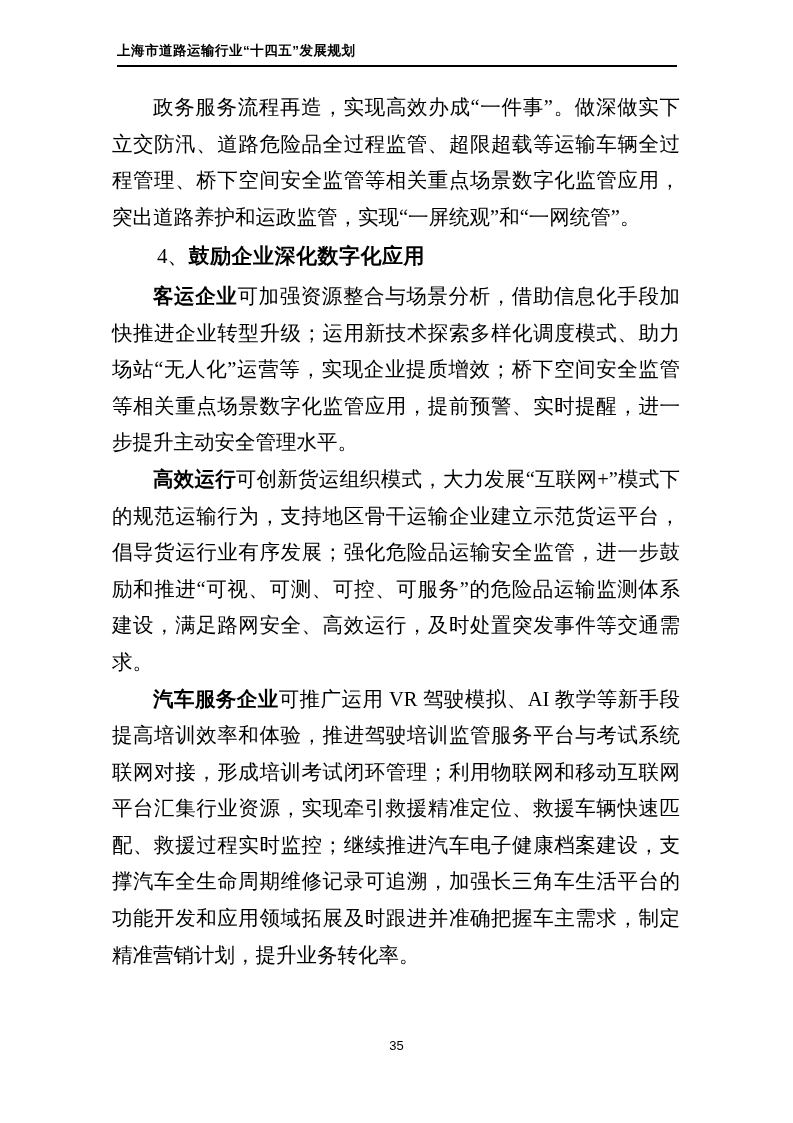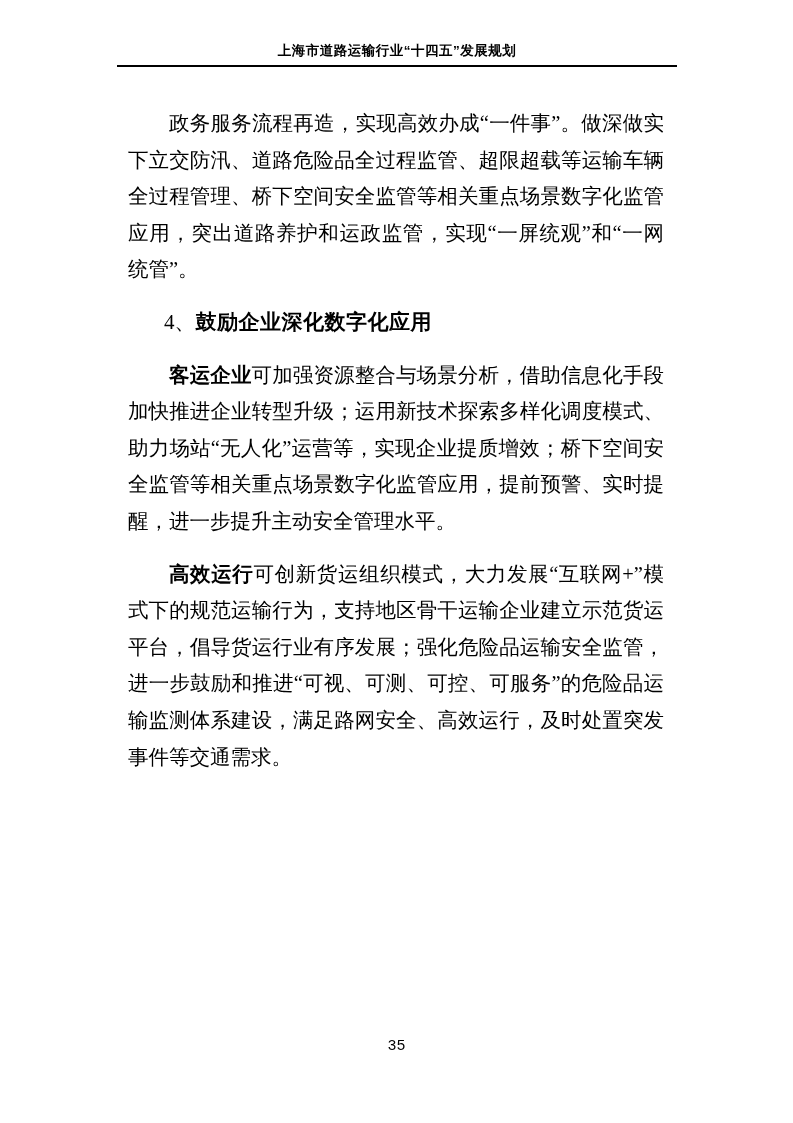--- a/index.html
+++ b/index.html
@@ -18,21 +18,21 @@
     font-family: "Liberation Serif", serif;
   }
   
   .page-header {
     position: absolute;
     left: 117px;
     top: 42px;
     width: 560px;
     border-bottom: 2px solid #000000;
     padding-bottom: 5px;
-    text-align: center;
+    text-align: left;
   }
   .header-title {
     font-family: "Liberation Sans", sans-serif;
     font-weight: bold;
     font-size: 13.5px;
     letter-spacing: 0.5px;
     color: #000000;
     white-space: nowrap;
   }
   
@@ -40,25 +40,25 @@
     position: absolute;
     left: 112px;
     top: 89px;
     width: 568px;
     font-size: 20.5px;
     line-height: 36.6px;
     text-align: justify;
     text-justify: inter-ideograph;
   }
   .page-body p {
-    margin: 16px;
+    margin: 0;
     text-indent: 2em;
   }
   .section-heading {
-    margin: 10px;
+    margin: 3px;
     text-indent: 2em;
     font-size: 21px;
     line-height: 36.6px;
     font-weight: normal;
   }
   .section-heading .heading-number {
     font-weight: normal;
   }
   .section-heading .heading-title {
     font-weight: bold;
@@ -71,22 +71,22 @@
   }
   
   .page-footer {
     position: absolute;
     left: 0;
     top: 1036px;
     width: 100%;
     text-align: center;
   }
   .page-number {
-    font-size: 15px;
-    font-family: Liberation Mono, monospace;
+    font-size: 13px;
+    font-family: Liberation Sans, sans-serif;
   }
 </style>
 </head>
 <body>
 
 <div class="page">
 
   <header class="page-header">
     <div class="header-title">上海市道路运输行业“十四五”发展规划</div>
   </header>
@@ -94,20 +94,21 @@
   <main class="page-body">
 
     <p>政务服务流程再造，实现高效办成“一件事”。做深做实下立交防汛、道路危险品全过程监管、超限超载等运输车辆全过程管理、桥下空间安全监管等相关重点场景数字化监管应用，突出道路养护和运政监管，实现“一屏统观”和“一网统管”。</p>
 
     <h3 class="section-heading"><span class="heading-number">4、</span><span class="heading-title">鼓励企业深化数字化应用</span></h3>
 
     <p><span class="para-lead">客运企业</span><span>可加强资源整合与场景分析，借助信息化手段加快推进企业转型升级；运用新技术探索多样化调度模式、助力场站“无人化”运营等，实现企业提质增效；桥下空间安全监管等相关重点场景数字化监管应用，提前预警、实时提醒，进一步提升主动安全管理水平。</span></p>
 
     <p><span class="para-lead">高效运行</span><span>可创新货运组织模式，大力发展“互联网+”模式下的规范运输行为，支持地区骨干运输企业建立示范货运平台，倡导货运行业有序发展；强化危险品运输安全监管，进一步鼓励和推进“可视、可测、可控、可服务”的危险品运输监测体系建设，满足路网安全、高效运行，及时处置突发事件等交通需求。</span></p>
 
+    <p><span class="para-lead">汽车服务企业</span><span>可推广运用 VR 驾驶模拟、AI 教学等新手段提高培训效率和体验，推进驾驶培训监管服务平台与考试系统联网对接，形成培训考试闭环管理；利用物联网和移动互联网平台汇集行业资源，实现牵引救援精准定位、救援车辆快速匹配、救援过程实时监控；继续推进汽车电子健康档案建设，支撑汽车全生命周期维修记录可追溯，加强长三角车生活平台的功能开发和应用领域拓展及时跟进并准确把握车主需求，制定精准营销计划，提升业务转化率。</span></p>
 
 
   </main>
 
   <footer class="page-footer">
     <span class="page-number">35</span>
   </footer>
 
 </div>
 

